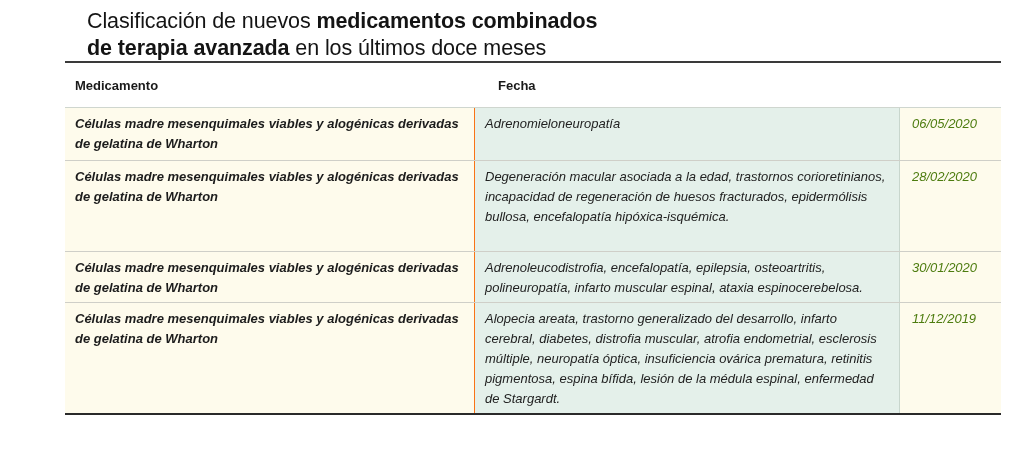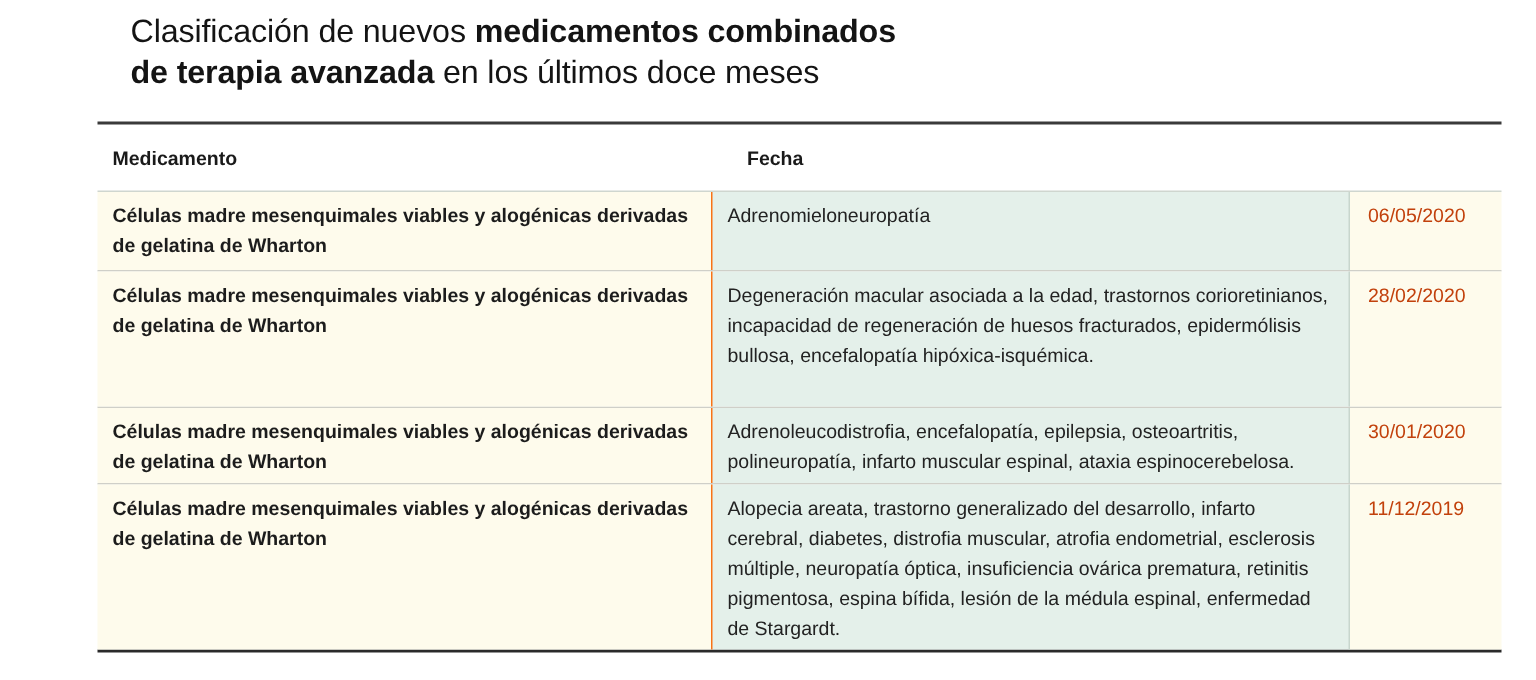--- a/index.html
+++ b/index.html
@@ -6,34 +6,34 @@
   body {
     width: 1024px; height: 453px; background: #ffffff; position: relative;
     font-family: "Liberation Sans", "DejaVu Sans", sans-serif; color: #1a1a1a; overflow: hidden;
   }
   .title {
     position: absolute; left: 65px; top: 8px; width: 900px;
     font-size: 21.5px; line-height: 27px; color: #141414; letter-spacing: -0.1px; margin-left: 22px;
   }
   .title b { font-weight: 700; }
   .table {
-    position: absolute; left: 65px; top: 81px; width: 936px;
+    position: absolute; left: 65px; top: 61px; width: 936px;
     border-top: 2px solid #3a3a3a; border-bottom: 2px solid #2a2a2a;
     border-collapse: collapse;
   }
   .hdr { display: flex; height: 44px; align-items: center; font-weight: 700; font-size: 13px; color: #1a1a1a; border-bottom: 1px solid #cfd6cf; }
   .hdr .c1 { width: 409px; padding-left: 10px; }
   .hdr .c2 { width: 426px; text-align: center; }
   .hdr .c3 { width: 91px; padding-left: 14px; }
-  .row { display: flex; border-bottom: 1px solid #cfcfc8; }
+  .row { display: flex; border-bottom: 1px solid #cfcfc8; font-style: italic; }
   .row:last-child { border-bottom: none; }
   .cell { font-size: 13px; line-height: 20px; padding: 6px 10px 8px 10px; box-sizing: border-box; }
   .c-med { width: 409px; background: #fefbec; font-weight: 700; color: #1c1c1c; }
   .c-ind { width: 426px; background: #e4f0ea; border-left: 1px solid #f97316; border-right: 1px solid #c8d6cd; color: #222; }
-  .c-date { width: 101px; background: #fefbec; color: #c2410c; padding-left: 12px; }
+  .c-date { width: 101px; background: #fefbec; color: #4d7c0f; padding-left: 12px; }
 </style>
 </head>
 <body>
 
 <div class="title">
   <span>Clasificación de nuevos </span><b>medicamentos combinados</b><br>
   <b>de terapia avanzada</b><span> en los últimos doce meses</span>
 </div>
 
 <div class="table">

